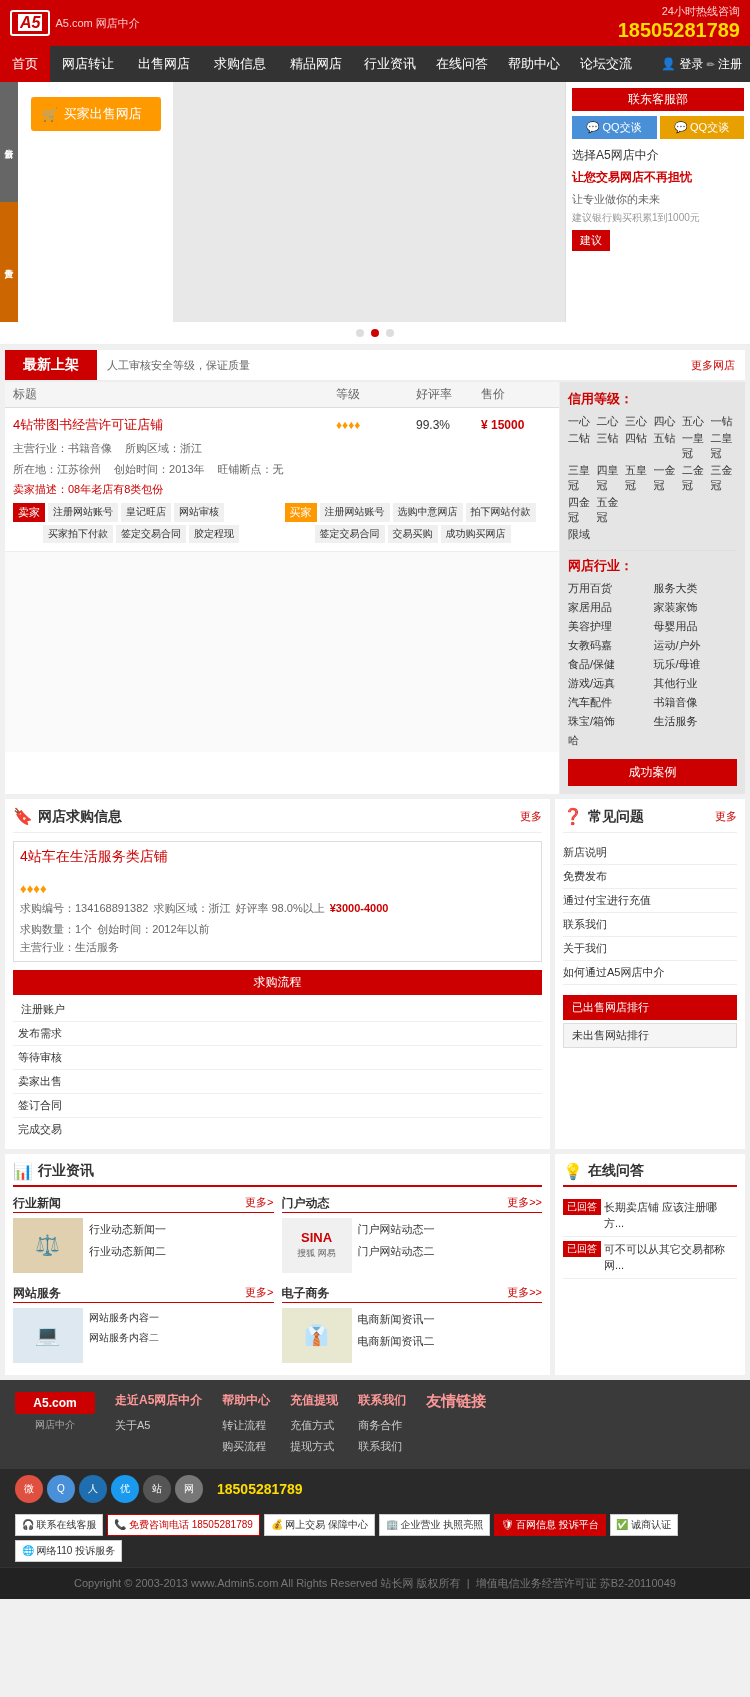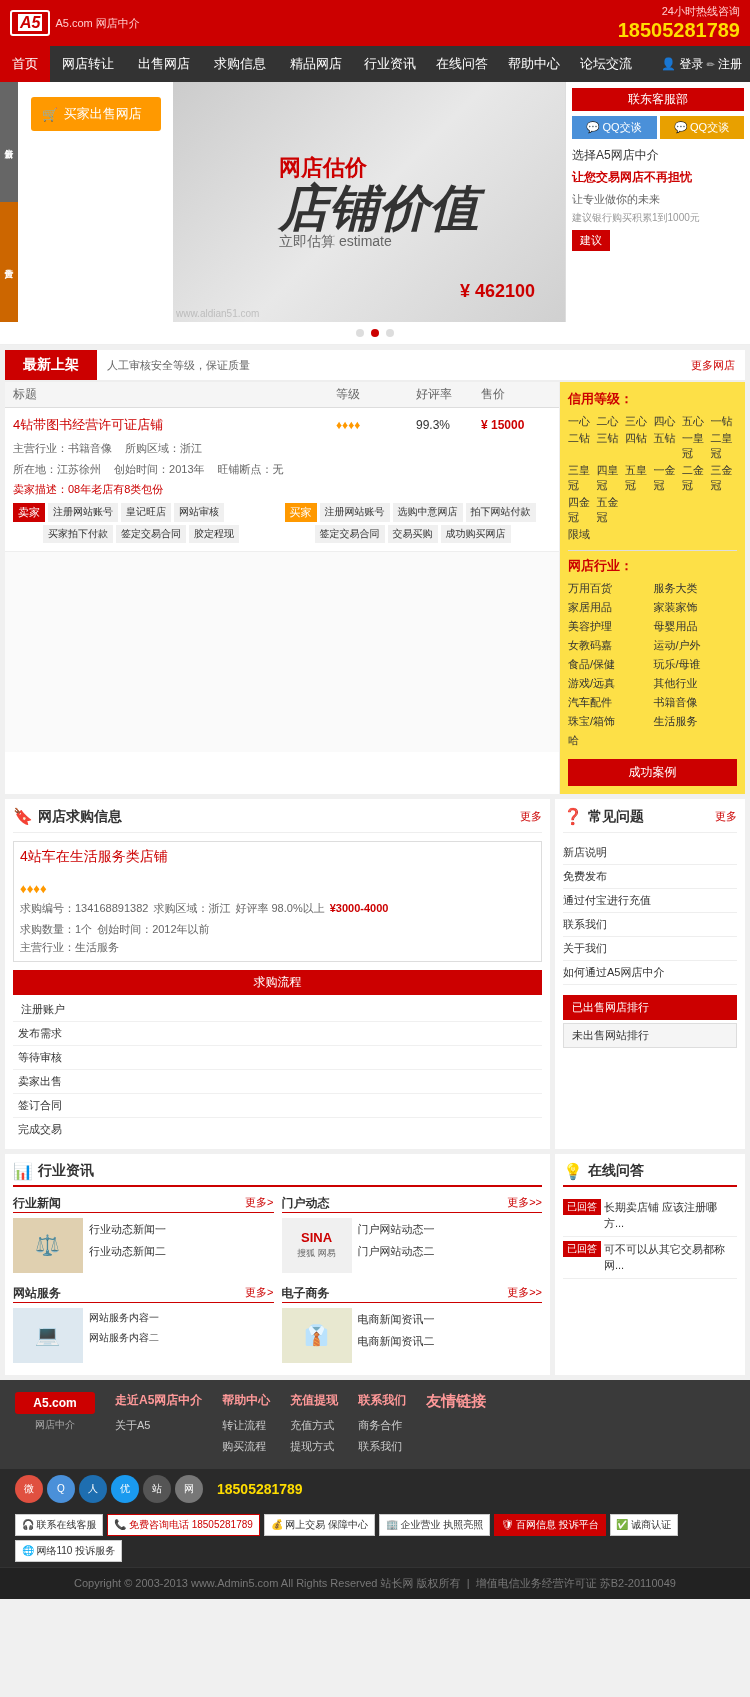--- a/index.html
+++ b/index.html
@@ -48,29 +48,20 @@
 
   <div style="display:flex; flex:1;">
 
     <div style="width:155px; background:#fff; display:flex; flex-direction:column; align-items:center; justify-content:flex-start; padding:15px 10px; gap:10px;">
       <button style="background:#f90; border:none; color:white; padding:8px 12px; font-size:13px; cursor:pointer; border-radius:3px; width:130px; display:flex; align-items:center; gap:5px;">
         <span>🛒</span>
         <span>买家出售网店</span>
       </button>
     </div>
 
-    <div style="flex:1; background:linear-gradient(135deg, #ccc 0%, #e8e8e8 50%, #d0d0d0 100%); display:flex; align-items:center; justify-content:center; position:relative; overflow:hidden;">
-      <div style="text-align:left; padding-left:20px;">
-        <div style="font-size:22px; color:#cc0000; font-weight:bold;">网店估价</div>
-        <div style="font-size:50px; color:#333; font-weight:bold; font-style:italic; line-height:1;">店铺价值</div>
-        <div style="font-size:14px; color:#666;">立即估算 estimate</div>
-      </div>
-      <div style="position:absolute; bottom:20px; right:30px; color:#cc0000; font-size:18px; font-weight:bold;">¥ 462100</div>
-      <div style="position:absolute; bottom:3px; left:3px; color:rgba(100,100,100,0.3); font-size:10px;">www.aldian51.com</div>
-    </div>
   </div>
 
   <div style="width:185px; background:#fff; padding:6px; border-left:1px solid #ddd;">
     <div style="background:#cc0000; color:white; text-align:center; padding:3px; font-size:12px; margin-bottom:5px;">联东客服部</div>
     <div style="display:flex; gap:3px; margin-bottom:6px;">
       <button style="background:#4a90d9; color:white; border:none; padding:4px 0; font-size:11px; flex:1; cursor:pointer; display:flex; align-items:center; justify-content:center; gap:2px;">
         <span>💬</span>
         <span>QQ交谈</span>
       </button>
       <button style="background:#e8a000; color:white; border:none; padding:4px 0; font-size:11px; flex:1; cursor:pointer; display:flex; align-items:center; justify-content:center; gap:2px;">
@@ -154,21 +145,21 @@
               <span style="background:#f0f0f0; color:#333; padding:2px 5px; font-size:10px; cursor:pointer;">交易买购</span>
               <span style="background:#f0f0f0; color:#333; padding:2px 5px; font-size:10px; cursor:pointer;">成功购买网店</span>
             </div>
           </div>
         </div>
       </div>
 
       <div style="height:200px; background:#fafafa;"></div>
     </div>
 
-    <div style="width:185px; padding:8px; background:#fde047;">
+    <div style="width:185px; padding:8px; background:#e5e5e5;">
       <div style="color:#cc0000; font-size:13px; font-weight:bold; margin-bottom:6px;">信用等级：</div>
       <div style="display:grid; grid-template-columns:repeat(6,1fr); gap:2px; font-size:11px; margin-bottom:8px;">
         <span style="cursor:pointer; color:#333;">一心</span>
         <span style="cursor:pointer; color:#333;">二心</span>
         <span style="cursor:pointer; color:#333;">三心</span>
         <span style="cursor:pointer; color:#333;">四心</span>
         <span style="cursor:pointer; color:#333;">五心</span>
         <span style="cursor:pointer; color:#333;">一钻</span>
         <span style="cursor:pointer; color:#333;">二钻</span>
         <span style="cursor:pointer; color:#333;">三钻</span>

